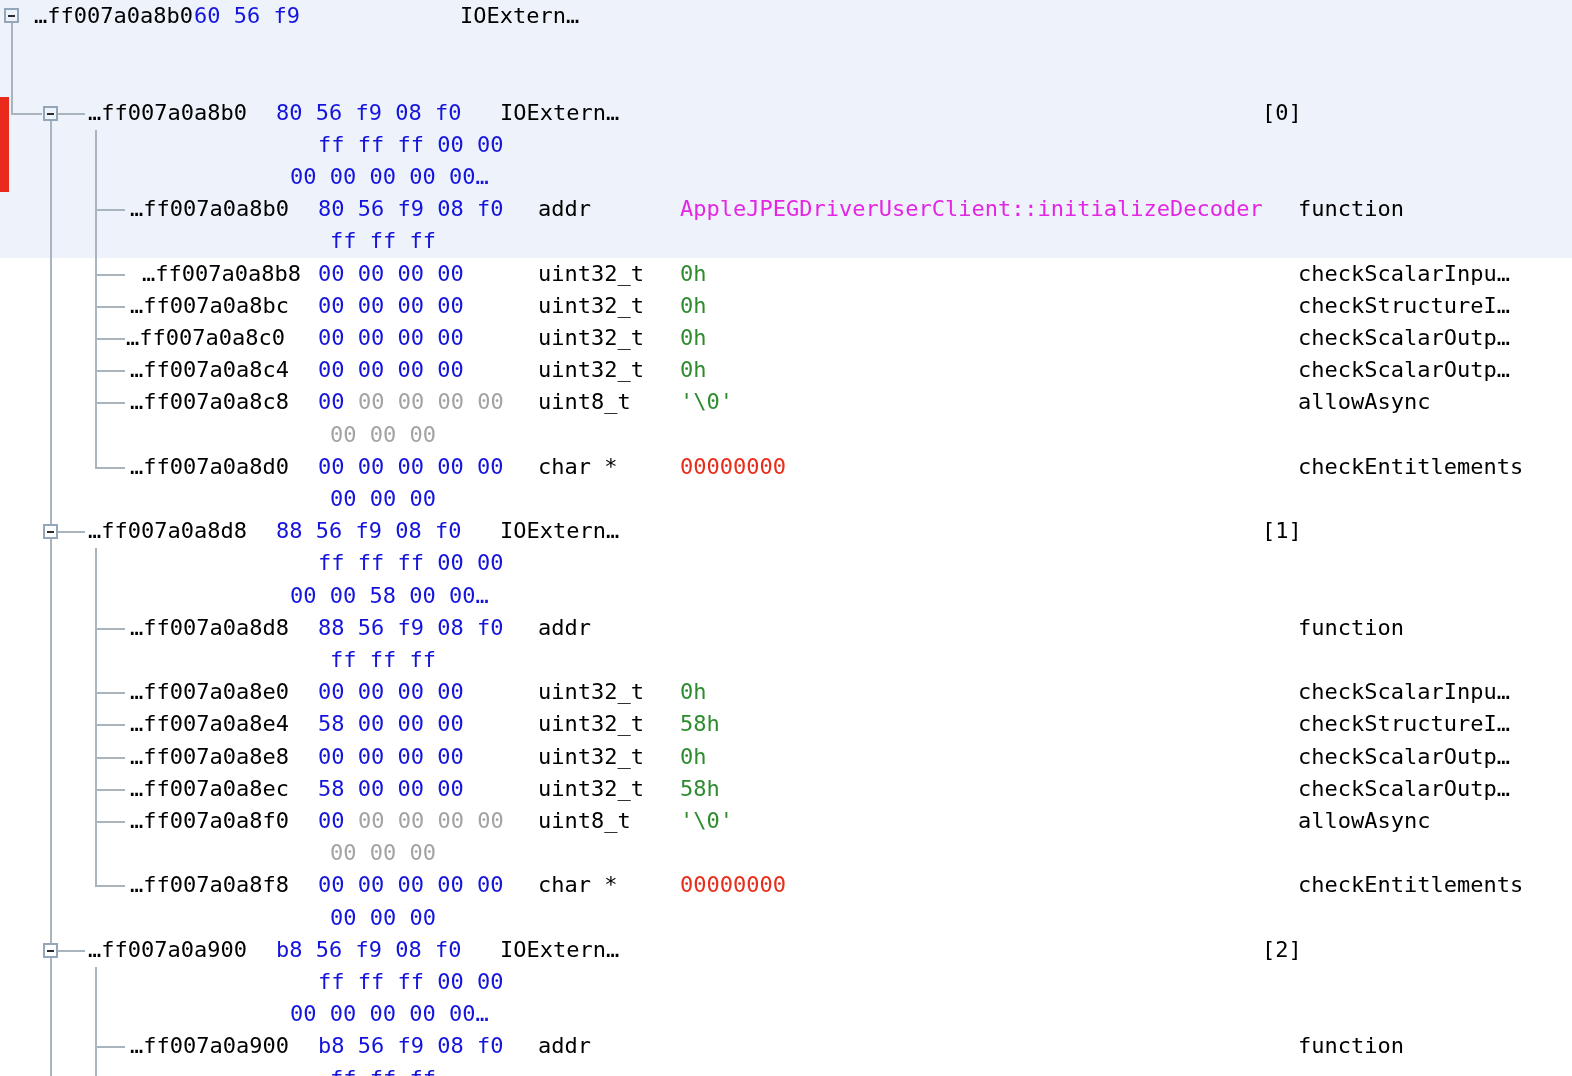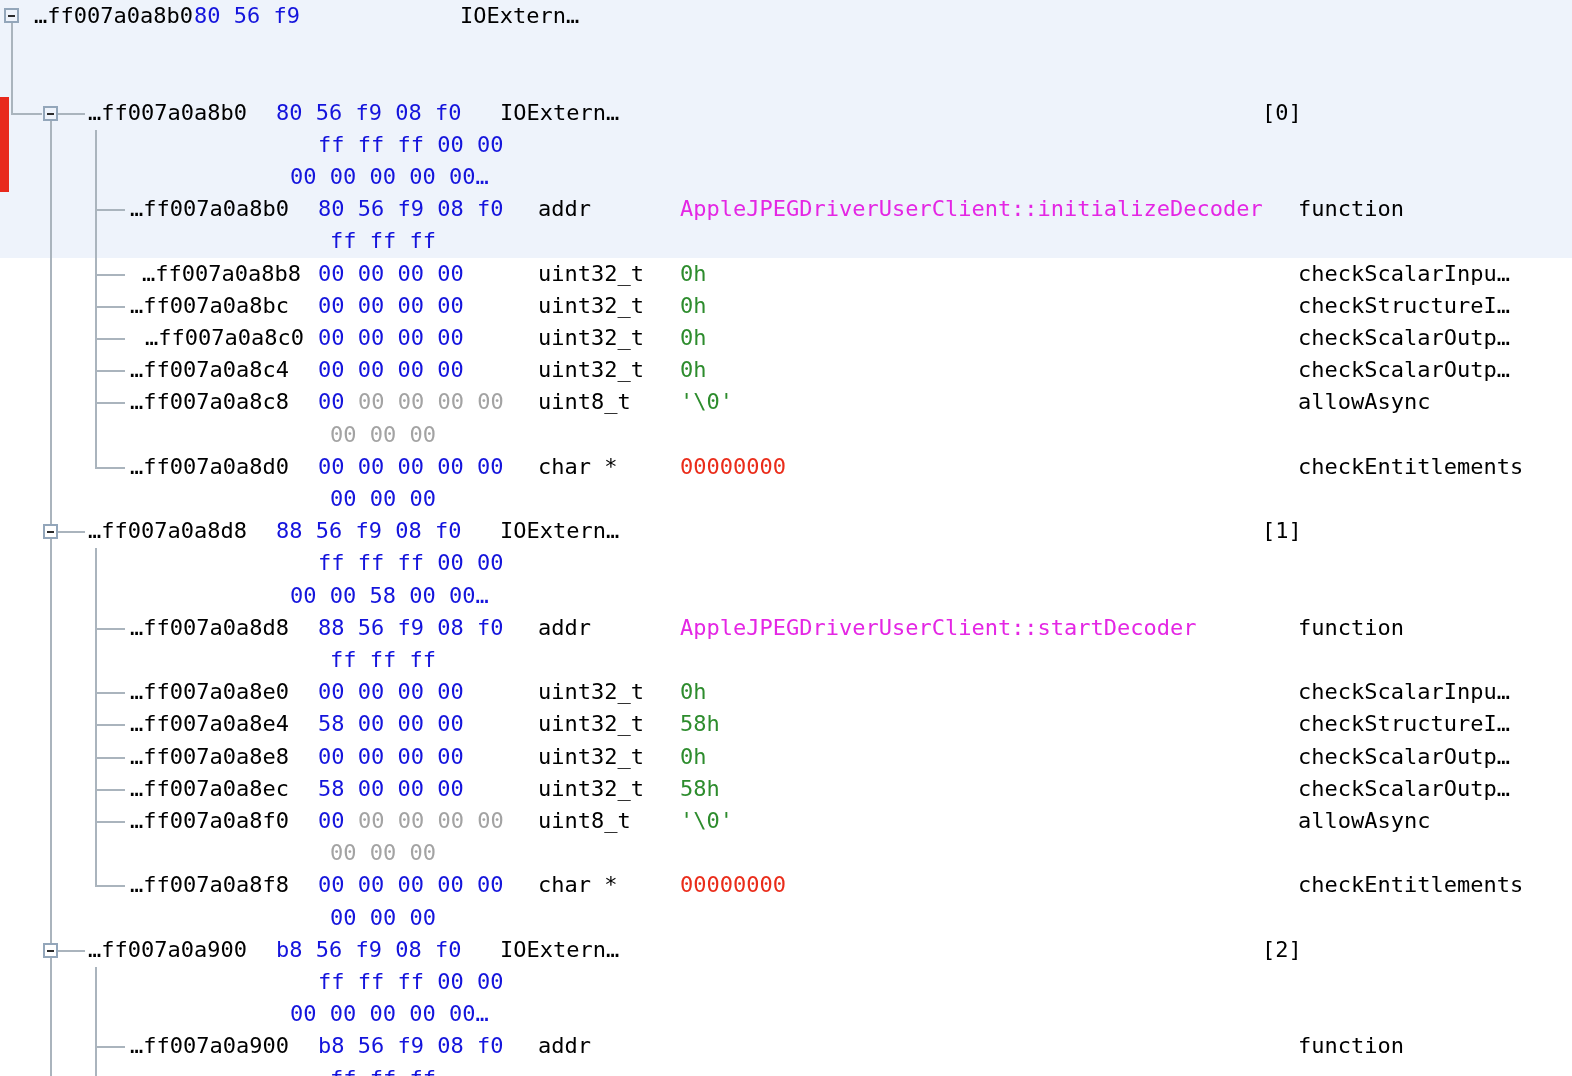--- a/index.html
+++ b/index.html
@@ -68,21 +68,21 @@
     </div>
   <div class="toggle" style="left:43px;top:524px;">
       <span class="minus"></span>
     </div>
   <div class="toggle" style="left:43px;top:943px;">
       <span class="minus"></span>
     </div>
 
   <div class="row" style="top:0px">
     <span class="cell addr" style="left:34px">…ff007a0a8b0</span>
-    <span class="cell hex" style="left:194px">80 56 f9</span>
+    <span class="cell hex" style="left:194px">60 56 f9</span>
     <span class="cell typ" style="left:460px">IOExtern…</span>
   </div>
 
   <div class="row" style="top:96.6px">
     <span class="cell addr" style="left:88px">…ff007a0a8b0</span>
     <span class="cell hex" style="left:276px">80 56 f9 08 f0</span>
     <span class="cell typ" style="left:500px">IOExtern…</span>
     <span class="cell idx" style="left:1262px">[0]</span>
   </div>
   <div class="row" style="top:128.8px">
@@ -111,21 +111,21 @@
     <span class="cell nam" style="left:1298px">checkScalarInpu…</span>
   </div>
   <div class="row" style="top:289.8px">
     <span class="cell addr" style="left:130px">…ff007a0a8bc</span>
     <span class="cell hex" style="left:318px">00 00 00 00</span>
     <span class="cell typ" style="left:538px">uint32_t</span>
     <span class="cell val-g" style="left:680px">0h</span>
     <span class="cell nam" style="left:1298px">checkStructureI…</span>
   </div>
   <div class="row" style="top:322px">
-    <span class="cell addr" style="left:145px">…ff007a0a8c0</span>
+    <span class="cell addr" style="left:126px">…ff007a0a8c0</span>
     <span class="cell hex" style="left:318px">00 00 00 00</span>
     <span class="cell typ" style="left:538px">uint32_t</span>
     <span class="cell val-g" style="left:680px">0h</span>
     <span class="cell nam" style="left:1298px">checkScalarOutp…</span>
   </div>
   <div class="row" style="top:354.2px">
     <span class="cell addr" style="left:130px">…ff007a0a8c4</span>
     <span class="cell hex" style="left:318px">00 00 00 00</span>
     <span class="cell typ" style="left:538px">uint32_t</span>
     <span class="cell val-g" style="left:680px">0h</span>
@@ -165,21 +165,20 @@
     <span class="cell hex" style="left:318px">ff ff ff 00 00</span>
   </div>
   <div class="row" style="top:579.6px">
     <span class="cell hex" style="left:290px">00 00 58 00 00…</span>
   </div>
 
   <div class="row" style="top:611.8px">
     <span class="cell addr" style="left:130px">…ff007a0a8d8</span>
     <span class="cell hex" style="left:318px">88 56 f9 08 f0</span>
     <span class="cell typ" style="left:538px">addr</span>
-    <span class="cell val-m" style="left:680px">AppleJPEGDriverUserClient::startDecoder</span>
     <span class="cell nam" style="left:1298px">function</span>
   </div>
   <div class="row" style="top:644px">
     <span class="cell hex" style="left:330px">ff ff ff</span>
   </div>
 
   <div class="row" style="top:676.2px">
     <span class="cell addr" style="left:130px">…ff007a0a8e0</span>
     <span class="cell hex" style="left:318px">00 00 00 00</span>
     <span class="cell typ" style="left:538px">uint32_t</span>

